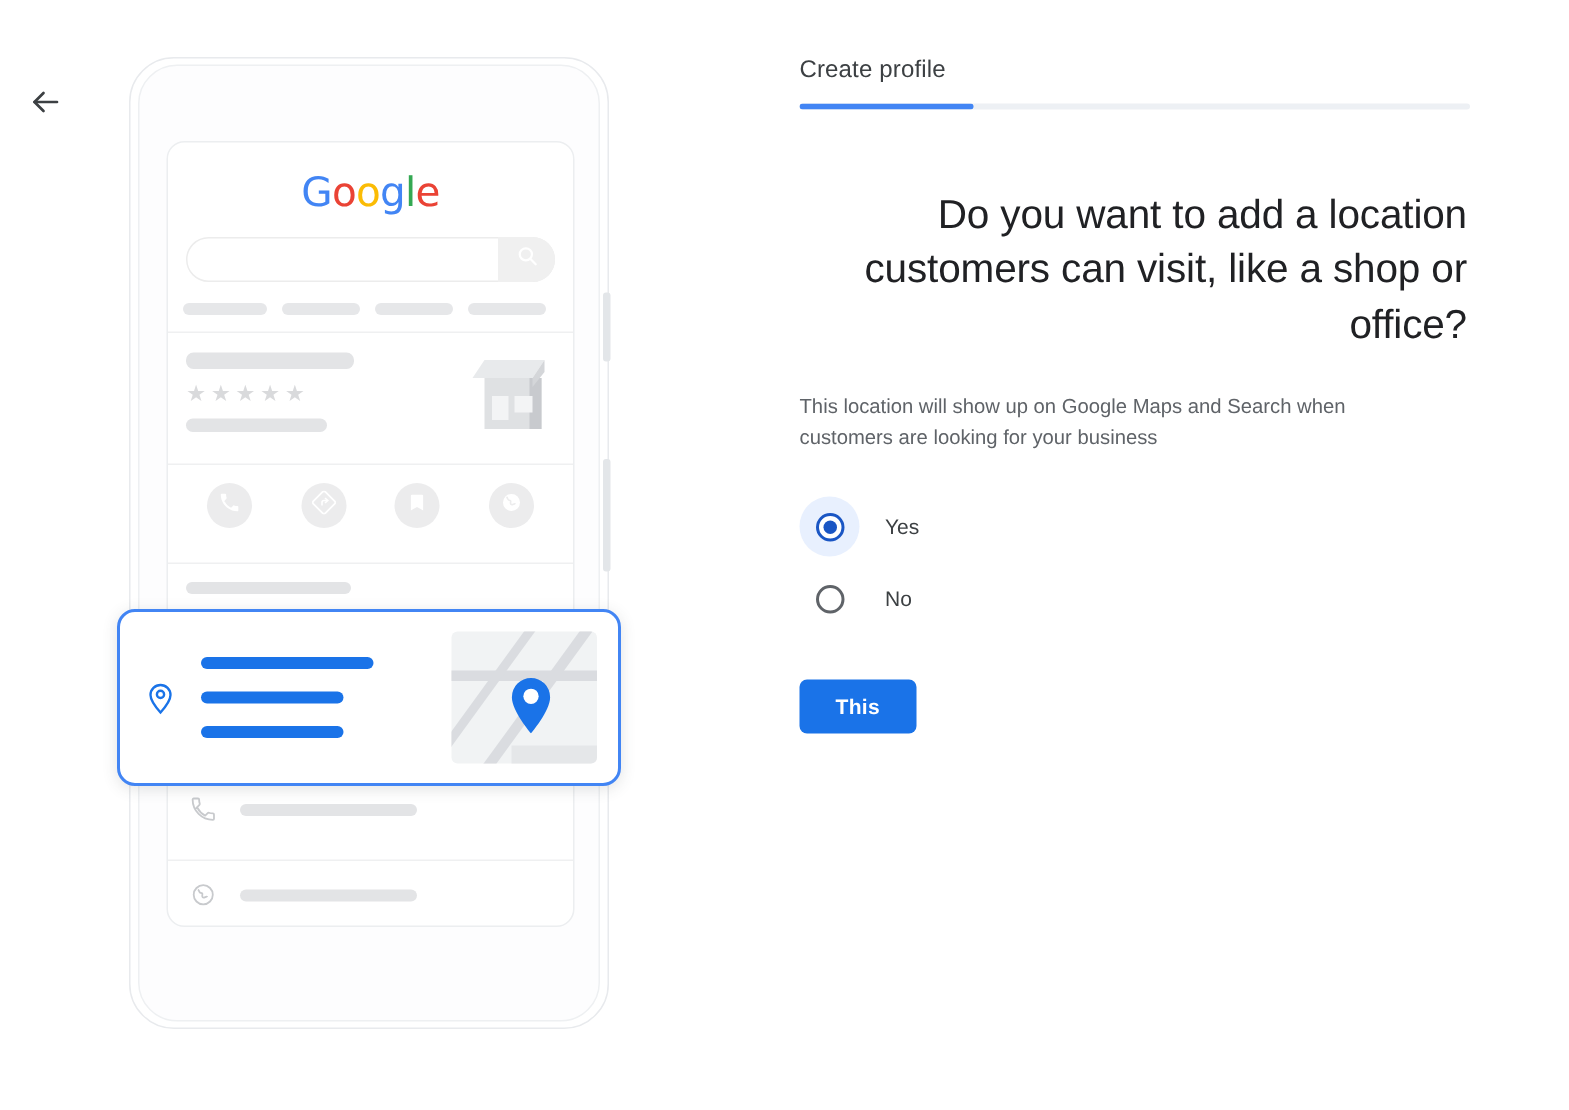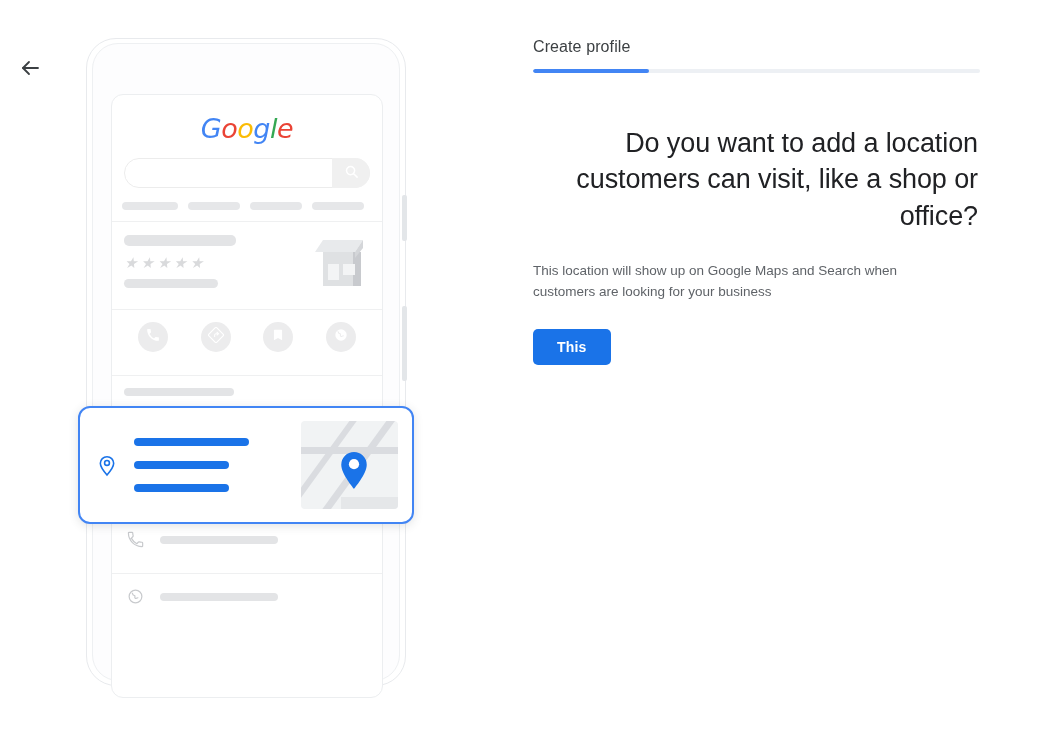--- a/index.html
+++ b/index.html
@@ -43,26 +43,25 @@
   .phone-speaker {
     position:absolute; left: 139px; top: 67px;
     width: 40px; height: 6px; border-radius: 3px;
     border: 1.5px solid #e4e7ea; background:#fff;
   }
   .phone-btn { position:absolute; right:-1px; background:#e3e6e9; border-radius: 2px; }
   .phone-btn.b1 { top: 157px; width: 5px; height: 46px; }
   .phone-btn.b2 { top: 268px; width: 5px; height: 75px; }
 
   .screen {
-    position:absolute; left: 25px; top: 56px; width: 272px; height: 604px;
+    position:absolute; left: 25px; top: 56px; width: 272px; height: 524px;
     background: #fff;
     border: 1px solid #eceef0;
     border-radius: 12px;
     overflow: hidden;
-    font-style: italic;
   }
 
   
   .glogo {
     text-align:center; margin-top: 18px;
     font-family: "DejaVu Sans", sans-serif;
     font-size: 27px; letter-spacing: -0.5px; font-weight: 400;
   }
   .glogo span { display:inline-block; }
 
@@ -339,17 +338,33 @@
 
   <div class="panel">
     <div class="panel-title">Create profile</div>
     <div class="progress">
       <div class="progress-fill" style="width: 26%;"></div>
     </div>
 
     <h1 class="q">Do you want to add a location customers can visit, like a shop or office?</h1>
     <p class="sub">This location will show up on Google Maps and Search when customers are looking for your business</p>
 
+    <div class="radios">
+      <div class="radio-row">
+        <div class="radio-hit on">
+          <div class="radio-outer sel">
+            <div class="radio-dot"></div>
+          </div>
+        </div>
+        <div class="radio-label">Yes</div>
+      </div>
+      <div class="radio-row">
+        <div class="radio-hit">
+          <div class="radio-outer"></div>
+        </div>
+        <div class="radio-label">No</div>
+      </div>
+    </div>
 
     <button class="next-btn">This</button>
   </div>
 
 </div>
 
 </body></html>

